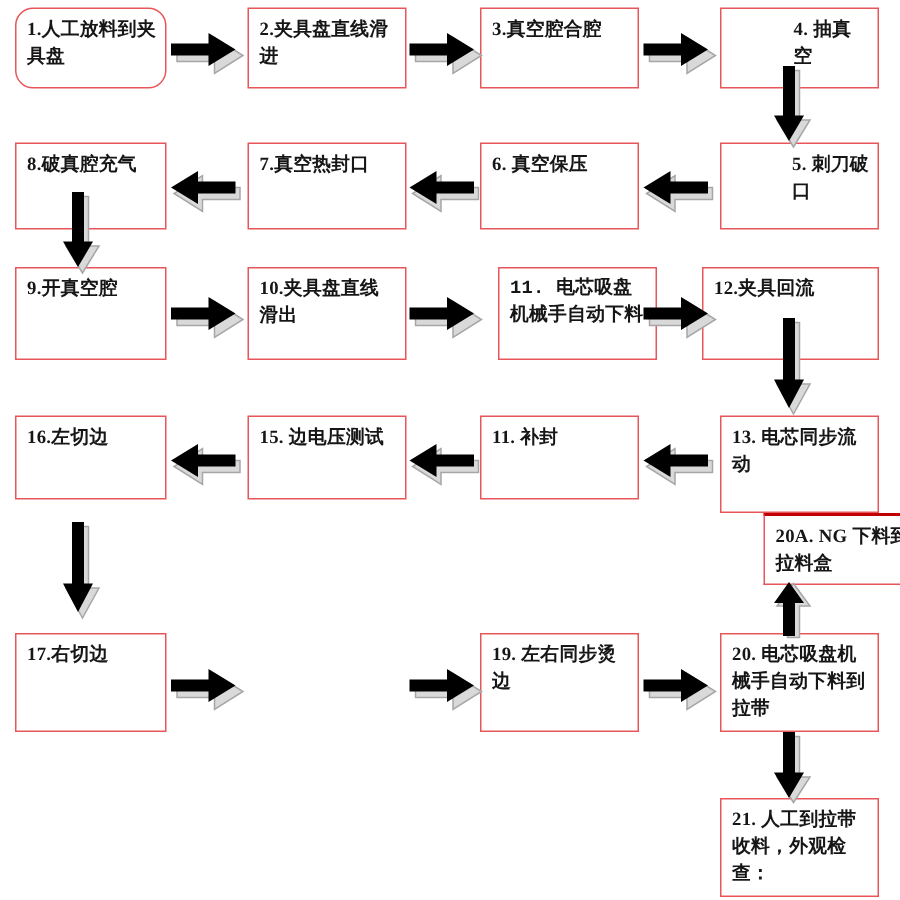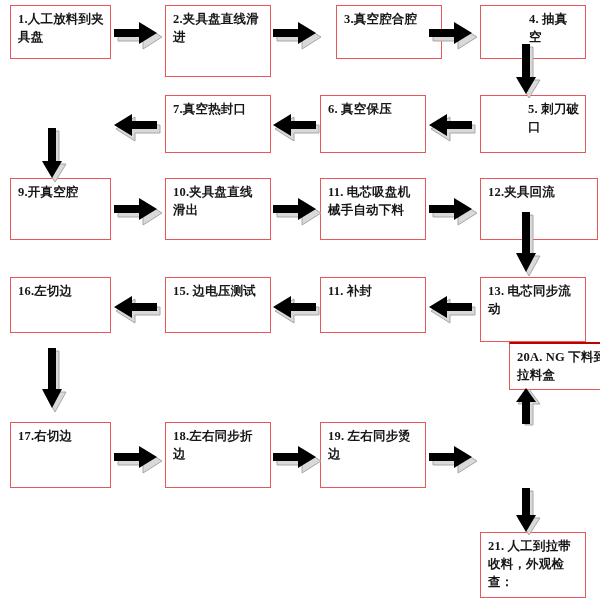--- a/index.html
+++ b/index.html
@@ -48,43 +48,44 @@
   }
   .arrow .body {
     fill: #000000;
   }
 </style>
 </head>
 <body>
 
 <div id="chart">
 
-  <div class="node" style="left:10px;  top:5px;   width:101px; height:54px;">1.人工放料到夹具盘</div>
-  <div class="node" style="left:165px; top:5px;   width:106px; height:72px;">2.夹具盘直线滑进</div>
-  <div class="node" style="left:320px; top:5px;   width:106px; height:54px;margin-left:16px;">3.真空腔合腔</div>
+  <div class="node" style="left:10px;  top:5px;   width:101px; height:54px;border-radius:12px;">1.人工放料到夹具盘</div>
+  <div class="node" style="left:165px; top:5px;   width:106px; height:54px;">2.夹具盘直线滑进</div>
+  <div class="node" style="left:320px; top:5px;   width:106px; height:54px;">3.真空腔合腔</div>
   <div class="node" style="left:480px; top:5px;   width:106px; height:54px;padding-left:48px;">4. 抽真空</div>
 
+  <div class="node" style="left:10px;  top:95px;  width:101px; height:58px;">8.破真腔充气</div>
   <div class="node" style="left:165px; top:95px;  width:106px; height:58px;">7.真空热封口</div>
   <div class="node" style="left:320px; top:95px;  width:106px; height:58px;">6. 真空保压</div>
   <div class="node" style="left:480px; top:95px;  width:106px; height:58px;padding-left:47px;">5. 刺刀破口</div>
 
   <div class="node" style="left:10px;  top:178px; width:101px; height:62px;">9.开真空腔</div>
   <div class="node" style="left:165px; top:178px; width:106px; height:62px;">10.夹具盘直线滑出</div>
-  <div class="node" style="left:320px; top:178px; width:106px; height:62px;">11. 电芯吸盘机械手自动下料</div>
-  <div class="node" style="left:480px; top:178px; width:118px; height:62px;">12.夹具回流</div>
+  <div class="node" style="left:332px; top:178px; width:106px; height:62px;font-family:Liberation Mono, monospace;">11. 电芯吸盘机械手自动下料</div>
+  <div class="node" style="left:468px; top:178px; width:118px; height:62px;">12.夹具回流</div>
 
   <div class="node" style="left:10px;  top:277px; width:101px; height:56px;">16.左切边</div>
   <div class="node" style="left:165px; top:277px; width:106px; height:56px;">15. 边电压测试</div>
   <div class="node" style="left:320px; top:277px; width:106px; height:56px;">11. 补封</div>
   <div class="node" style="left:480px; top:277px; width:106px; height:65px;">13. 电芯同步流动</div>
   <div class="node sub" style="left:480px; top:342px; width:106px; height:48px;margin-left:29px;">20A. NG 下料到拉料盒</div>
 
   <div class="node" style="left:10px;  top:422px; width:101px; height:66px;">17.右切边</div>
-  <div class="node" style="left:165px; top:422px; width:106px; height:66px;">18.左右同步折边</div>
   <div class="node" style="left:320px; top:422px; width:106px; height:66px;">19. 左右同步烫边</div>
+  <div class="node" style="left:480px; top:422px; width:106px; height:66px;">20. 电芯吸盘机械手自动下料到拉带</div>
 
   <div class="node" style="left:480px; top:532px; width:106px; height:66px;">21. 人工到拉带收料，外观检查：</div>
 
   <div class="arrow" style="left:114px; top:20px;">
     <svg width="50" height="30" viewBox="0 0 50 30">
       <polygon class="shadow" points="4,13 29,13 29,5 48,17 29,29 29,21 4,21"></polygon>
       <polygon class="body" points="0,9 25,9 25,2 43,13 25,24 25,17 0,17"></polygon>
     </svg>
   </div>
 

